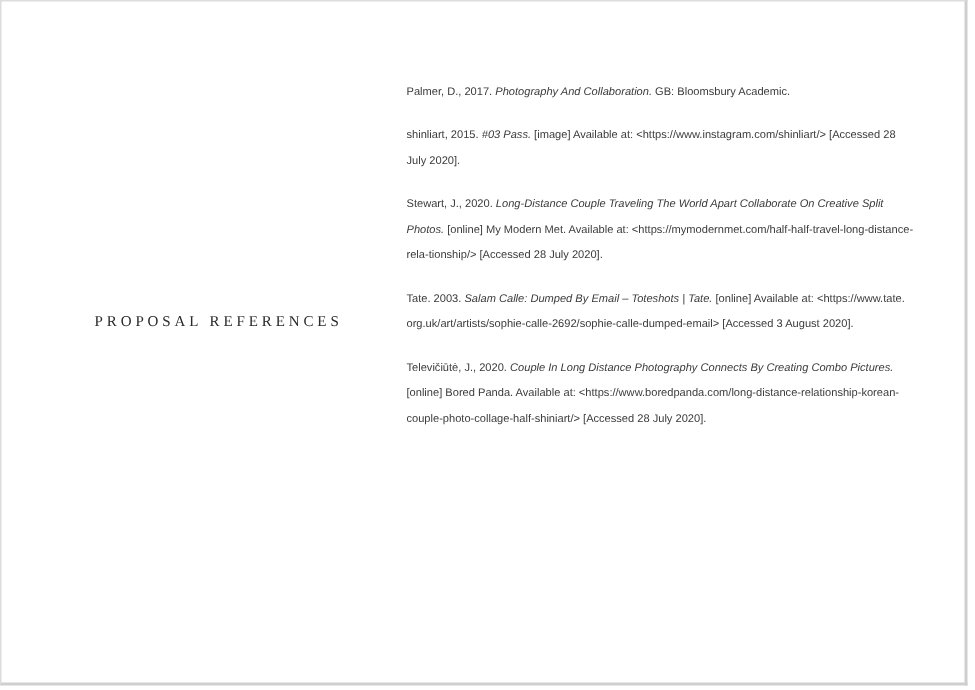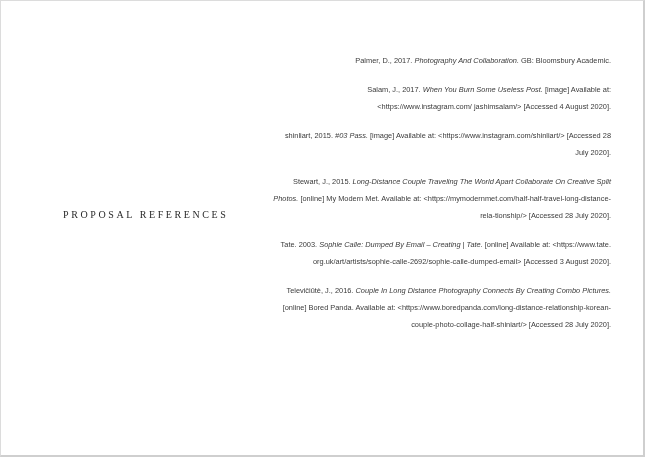--- a/index.html
+++ b/index.html
@@ -43,57 +43,51 @@
       top: 51px;
       width: 340px;
       font-family: "Liberation Sans", "DejaVu Sans", sans-serif;
       font-size: 7.4px;
       line-height: 17.2px;
       color: #3a3a3a;
     }
     .ref {
       margin: 0 0 11.5px 0;
       word-break: break-word;
-      text-align: right;
     }
     .ref em {
       font-style: italic;
     }
   </style>
 </head>
 <body>
 
 <div class="page">
   <div class="section-title">PROPOSAL REFERENCES</div>
 
   <div class="refs">
     <p class="ref">
       <span>Palmer, D., 2017.</span>
       <em>Photography And Collaboration.</em>
       <span>GB: Bloomsbury Academic.</span>
     </p>
     <p class="ref">
-      <span>Salam, J., 2017.</span>
-      <em>When You Burn Some Useless Post.</em>
-      <span>[image] Available at: &lt;https://www.instagram.com/ jashimsalam/&gt; [Accessed 4 August 2020].</span>
-    </p>
-    <p class="ref">
       <span>shinliart, 2015.</span>
       <em>#03 Pass.</em>
       <span>[image] Available at: &lt;https://www.instagram.com/shinliart/&gt; [Accessed 28 July 2020].</span>
     </p>
     <p class="ref">
-      <span>Stewart, J., 2015.</span>
+      <span>Stewart, J., 2020.</span>
       <em>Long-Distance Couple Traveling The World Apart Collaborate On Creative Split Photos.</em>
       <span>[online] My Modern Met. Available at: &lt;https://mymodernmet.com/half-half-travel-long-distance-rela-tionship/&gt; [Accessed 28 July 2020].</span>
     </p>
     <p class="ref">
       <span>Tate. 2003.</span>
-      <em>Sophie Calle: Dumped By Email – Creating | Tate.</em>
+      <em>Salam Calle: Dumped By Email – Toteshots | Tate.</em>
       <span>[online] Available at: &lt;https://www.tate. org.uk/art/artists/sophie-calle-2692/sophie-calle-dumped-email&gt; [Accessed 3 August 2020].</span>
     </p>
     <p class="ref">
-      <span>Televičiūtė, J., 2016.</span>
+      <span>Televičiūtė, J., 2020.</span>
       <em>Couple In Long Distance Photography Connects By Creating Combo Pictures.</em>
       <span>[online] Bored Panda. Available at: &lt;https://www.boredpanda.com/long-distance-relationship-korean-couple-photo-collage-half-shiniart/&gt; [Accessed 28 July 2020].</span>
     </p>
   </div>
 </div>
 
 </body></html>

